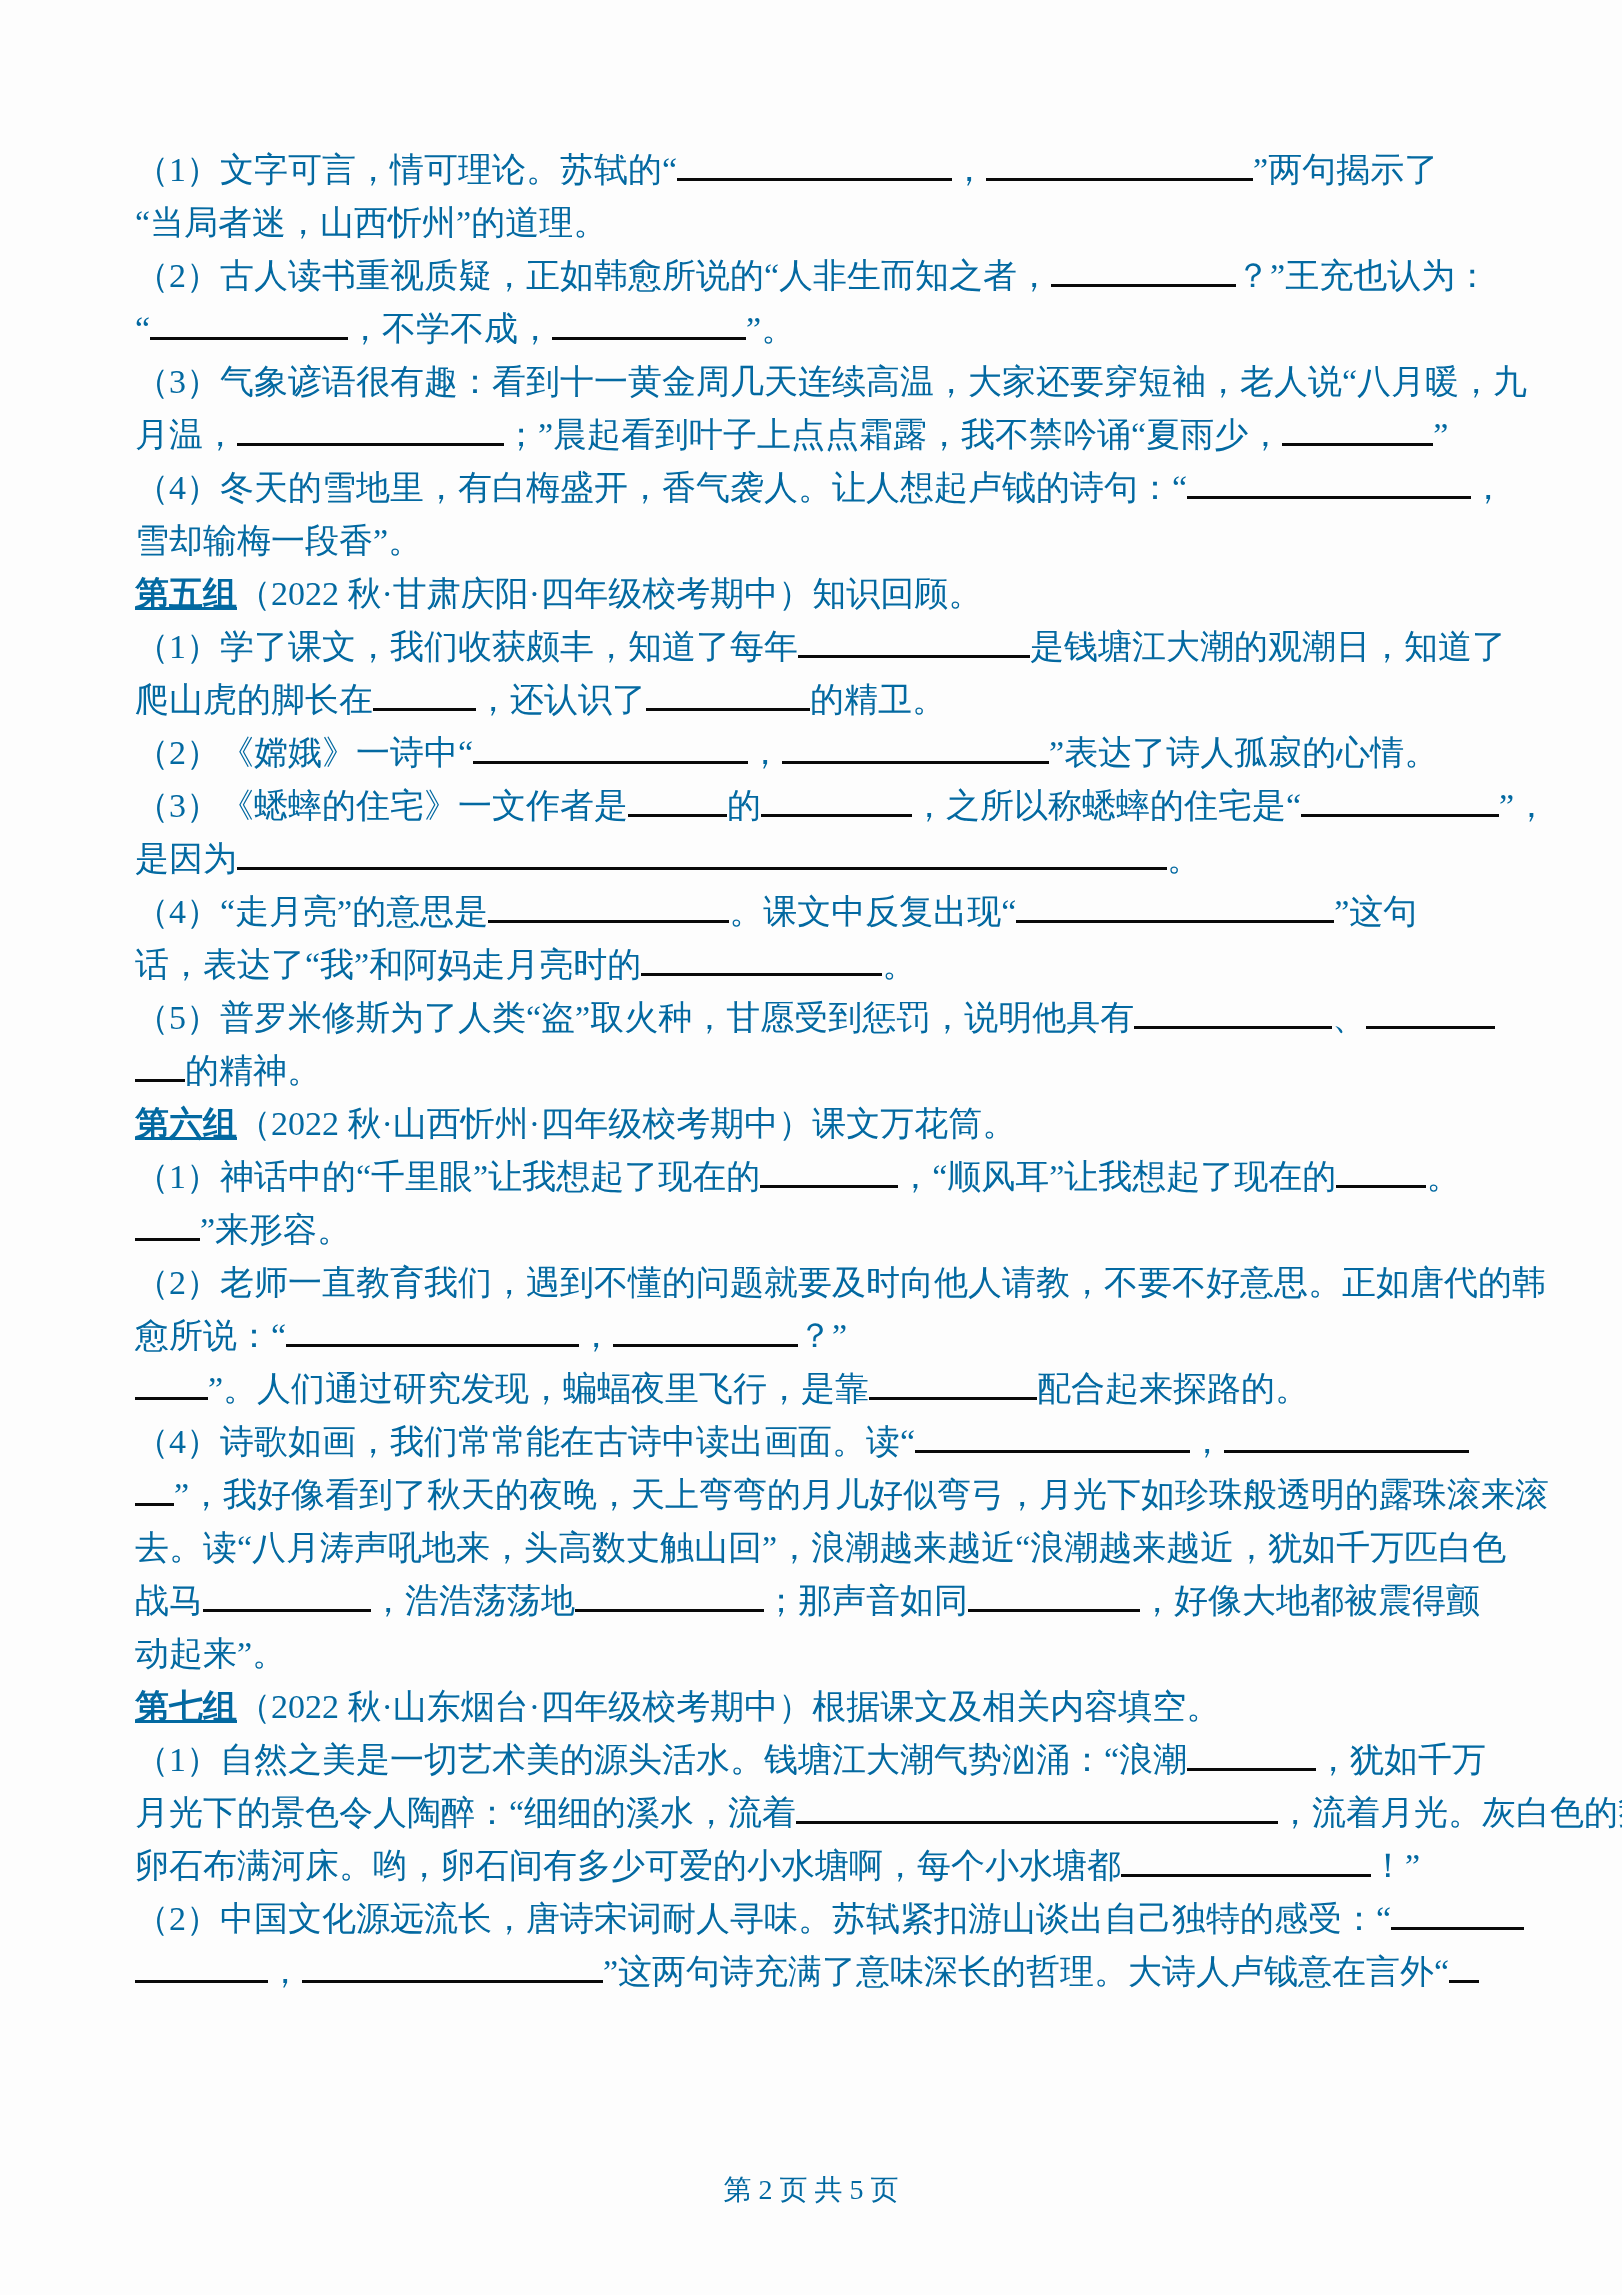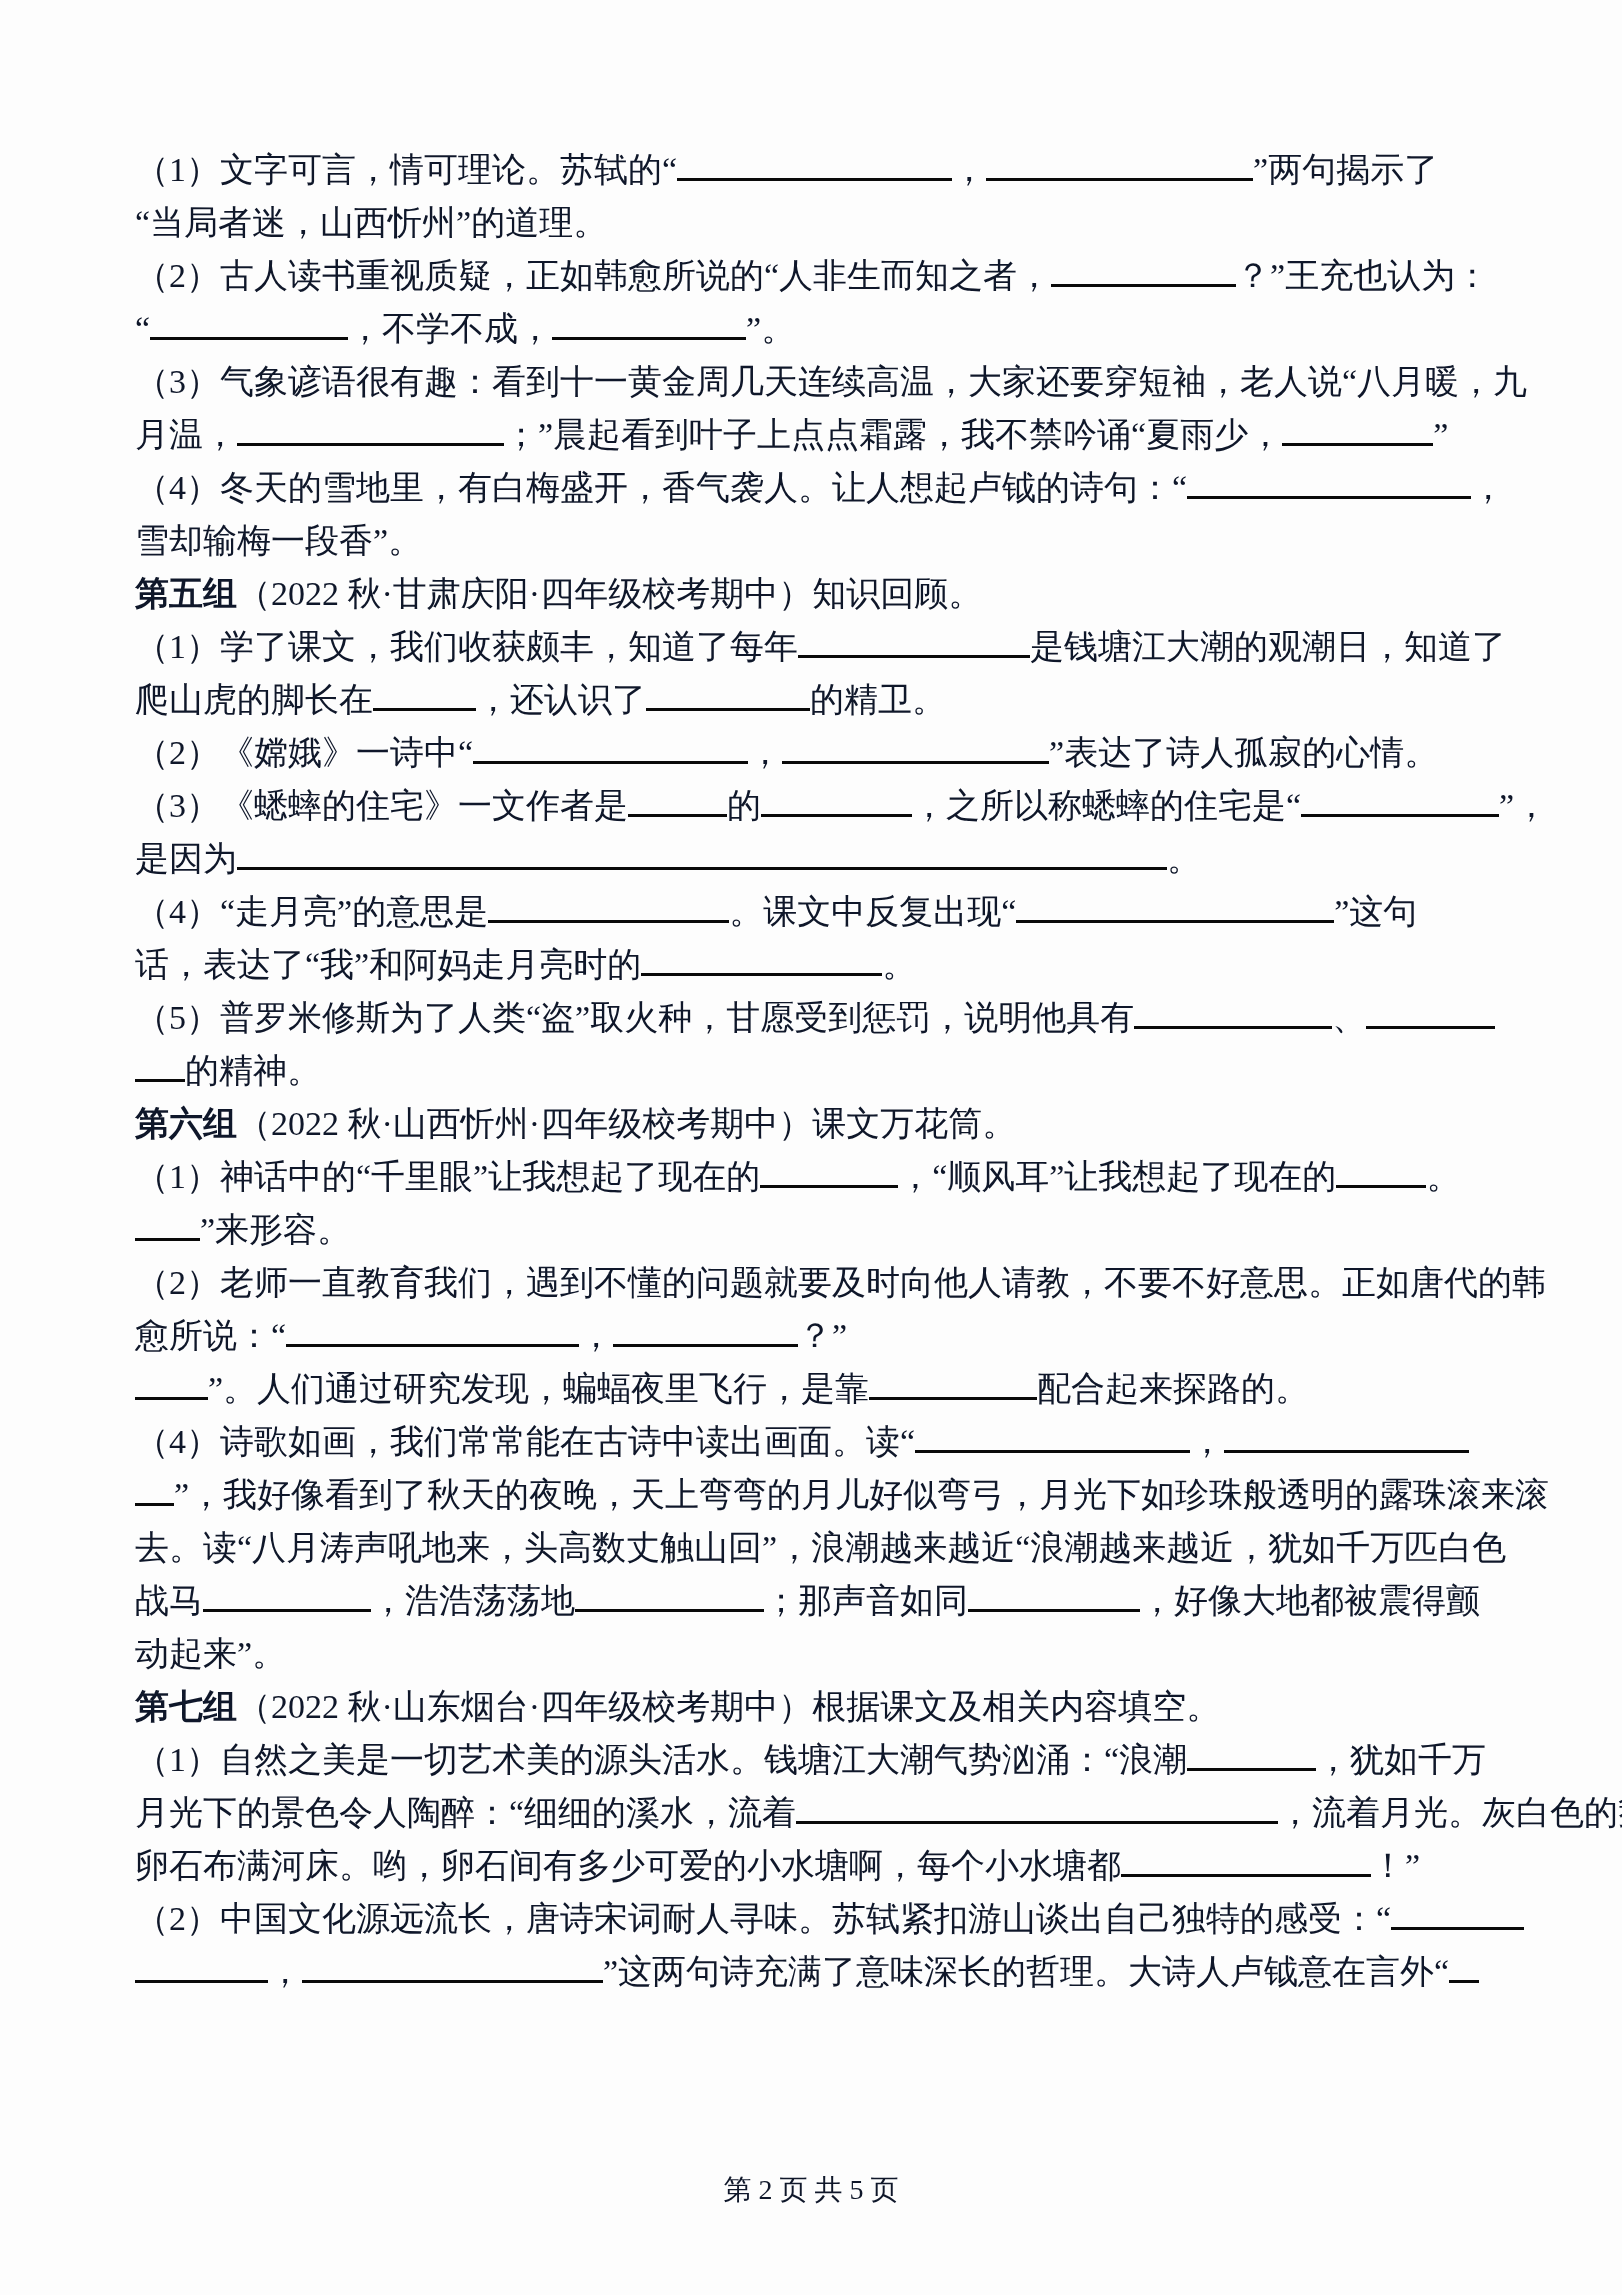--- a/index.html
+++ b/index.html
@@ -2,41 +2,42 @@
 <html style="font-size:13.8px"><head>
 <meta charset="utf-8">
 <style>
   html,body { margin:0; padding:0; background:#ffffff; }
   .page {
     position:relative;
     width:1622px; height:2295px;
     background:#fdfdfd;
     overflow:hidden;
     font-family:"Liberation Serif","DejaVu Serif",serif;
-    color:#0f172a;
+    color:#0369a1;
   }
   .content {
     position:absolute;
     left:135px; top:143px;
     width:1364px;
   }
   .line {
     height:53px;
     line-height:53px;
     font-size:34px;
     white-space:nowrap;
   }
   .blank {
     display:inline-block;
     height:26px;
     border-bottom:3.4px solid #0a0a0a;
   }
   .grp {
     font-weight:bold;
     font-family:"Liberation Sans","DejaVu Sans",sans-serif;
+    text-decoration:underline;
   }
   .footer {
     position:absolute;
     left:0; top:2171px;
     width:100%;
     text-align:center;
     font-size:28px;
     line-height:38px;
   }
 </style>

